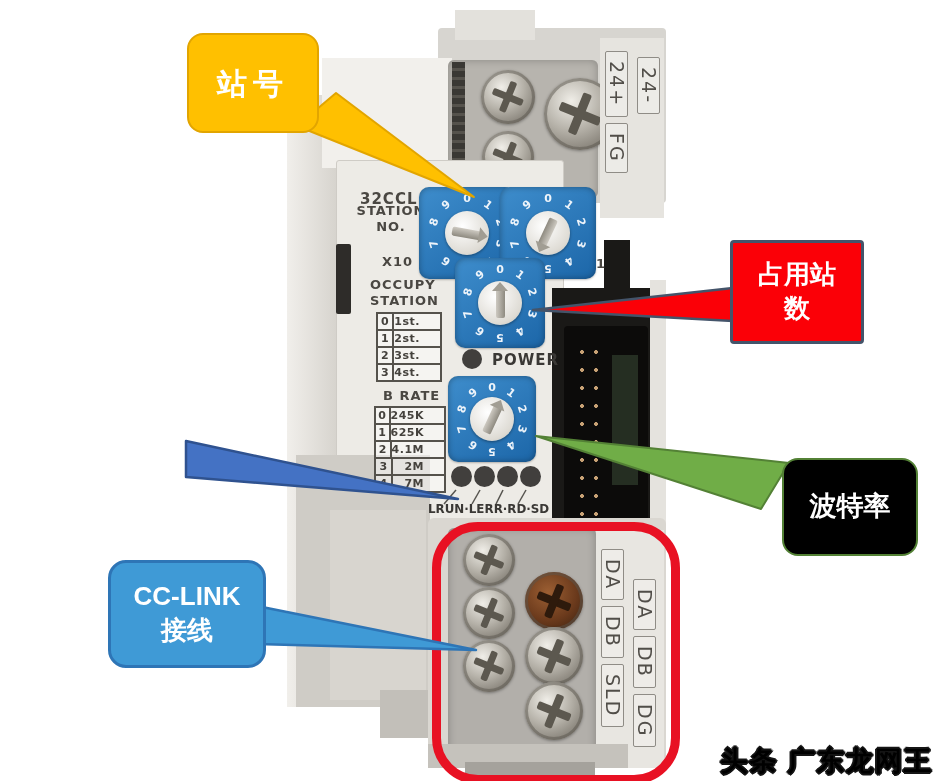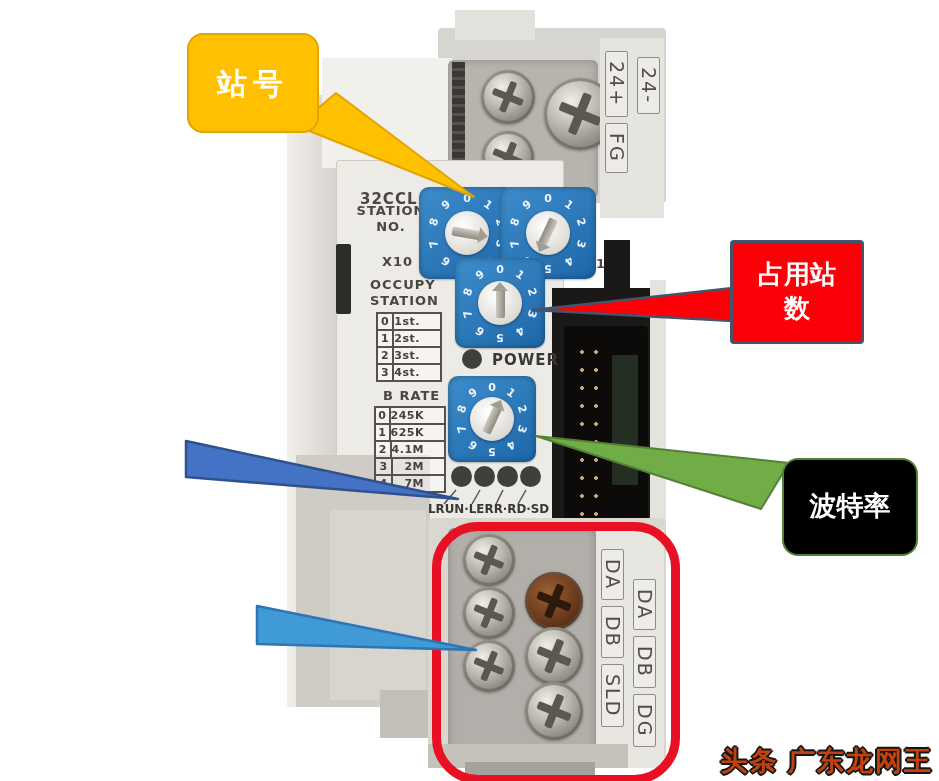--- a/index.html
+++ b/index.html
@@ -51,21 +51,21 @@
   .pins{position:absolute;background-image:radial-gradient(circle,#c9a275 1.6px,rgba(0,0,0,0) 2.2px);
         background-size:14px 18px;background-position:3px 5px;}
 
   
   .overlay{position:absolute;left:0;top:0;z-index:5;pointer-events:none;}
   .ring{position:absolute;left:432px;top:522px;width:230px;height:244px;border:9px solid #e81123;
         border-radius:46px;z-index:4;}
   .callout{position:absolute;display:flex;align-items:center;justify-content:center;color:#fff;
            text-align:center;white-space:pre-line;z-index:6;font-weight:bold;line-height:1.3;}
   .watermark{position:absolute;right:6px;bottom:2px;z-index:7;font-size:27px;font-weight:bold;
-           color:#c2410c;letter-spacing:2px;
+           color:#000000;letter-spacing:2px;
            text-shadow:-2px 0 #151515,2px 0 #151515,0 -2px #151515,0 2px #151515,
                        -1px -1px #151515,1px 1px #151515,-1px 1px #151515,1px -1px #151515;}
 </style>
 </head>
 <body>
 
 <div class="stage">
 
   <div class="panel" style="position:absolute;inset:0;">
 
@@ -271,15 +271,17 @@
     <polygon points="733,288 733,321 533,310" stroke-width="2.5" stroke-linejoin="round" style="fill: rgb(251, 0, 7); stroke: rgb(68, 84, 106);"></polygon>
     <polygon points="186,441 186,477 458,499" stroke-width="2.5" stroke-linejoin="round" style="fill: rgb(68, 114, 196); stroke: rgb(47, 82, 143);"></polygon>
     <polygon points="761,509 789,463 536,436" stroke-width="2" stroke-linejoin="round" style="fill: rgb(112, 173, 71); stroke: rgb(83, 129, 53);"></polygon>
     <polygon points="257,606 257,644 476,650" stroke-width="2.5" stroke-linejoin="round" style="fill: rgb(63, 154, 214); stroke: rgb(46, 117, 182);"></polygon>
   </svg>
 
   <div class="callout" style="left: 187px; top: 33px; width: 128px; height: 96px; border: 2px solid rgb(226, 165, 0); border-radius: 16px; font-size: 30px; letter-spacing: 6px; background-color: rgb(255, 192, 0);">站号</div>
   <div class="callout" style="left: 730px; top: 240px; width: 128px; height: 98px; border: 3px solid rgb(68, 84, 106); border-radius: 4px; font-size: 26px; background-color: rgb(251, 0, 7);">占用站
 数</div>
   <div class="callout" style="left: 758px; top: 458px; width: 132px; height: 94px; border: 2.5px solid rgb(83, 129, 53); border-radius: 16px; font-size: 27px; background-color: #000000; margin-left: 24px;">波特率</div>
+  <div class="callout" style="left: 108px; top: 560px; width: 152px; height: 102px; border: 3px solid rgb(46, 117, 182); border-radius: 18px; font-size: 26px; background-color: rgb(63, 154, 214);">CC-LINK
+接线</div>
 
   <div class="watermark">头条 广东龙网王</div>
 </div>
 
 </body></html>

